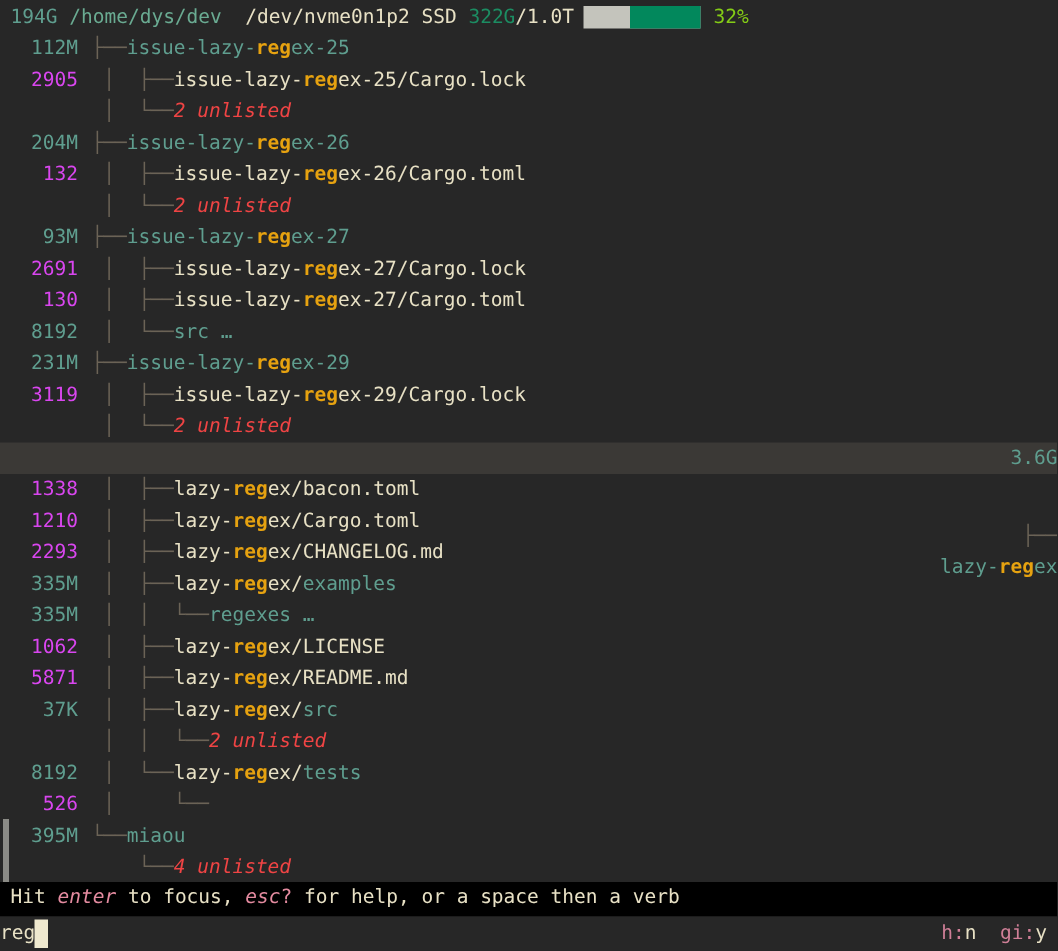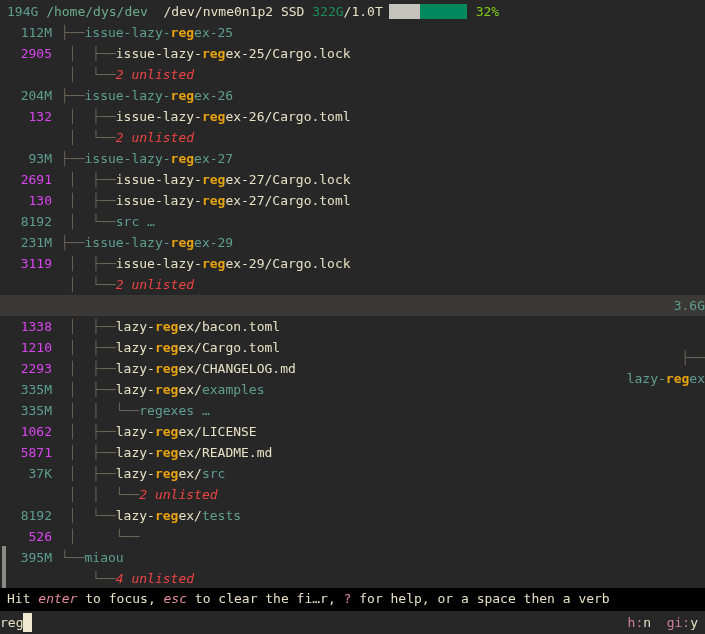--- a/index.html
+++ b/index.html
@@ -194,21 +194,21 @@
         <div class="row"><span class="size dir">8192</span><span class="branch"> │  └──</span><span class="name"><span class="file">lazy-</span><span class="match">reg</span><span class="file">ex/</span><span class="dir">tests</span></span></div>
         <div class="row"><span class="size">526</span><span class="branch"> │     └──</span></div>
         <div class="row"><span class="size dir">395M</span><span class="branch">└──</span><span class="name"><span class="dir">miaou</span></span></div>
         <div class="row"><span class="size blank"></span><span class="branch">    └──</span><span class="name"><span class="pruned">4 unlisted</span></span></div>
       </div>
     <div class="scrollbar">
       <div class="scroll-thumb" id="scroll-thumb" style="top: 524px; height: 42px;"></div>
     </div>
   </div>
 
-  <div class="status" id="status-line"><span>Hit </span><span class="key">enter</span><span> to focus, </span><span class="key">esc</span><span> to clear the fi…r, </span><span class="keyq">?</span><span> for help, or a space then a verb</span></div>
+  <div class="status" id="status-line"><span>Hit </span><span class="key">enter</span><span> to focus, </span><span class="key">esc</span><span class="keyq">?</span><span> for help, or a space then a verb</span></div>
 
   <div class="inputline">
     <span class="filter-input" title="filter pattern">reg</span>
     <span class="cursor"></span>
     <span class="flags" id="flags"><span class="fk">h</span><span class="fk">:</span><span class="fv">n</span><span>  </span><span class="fk">gi</span><span class="fk">:</span><span class="fv">y</span></span>
   </div>
 
 </div>
 
 </body></html>

